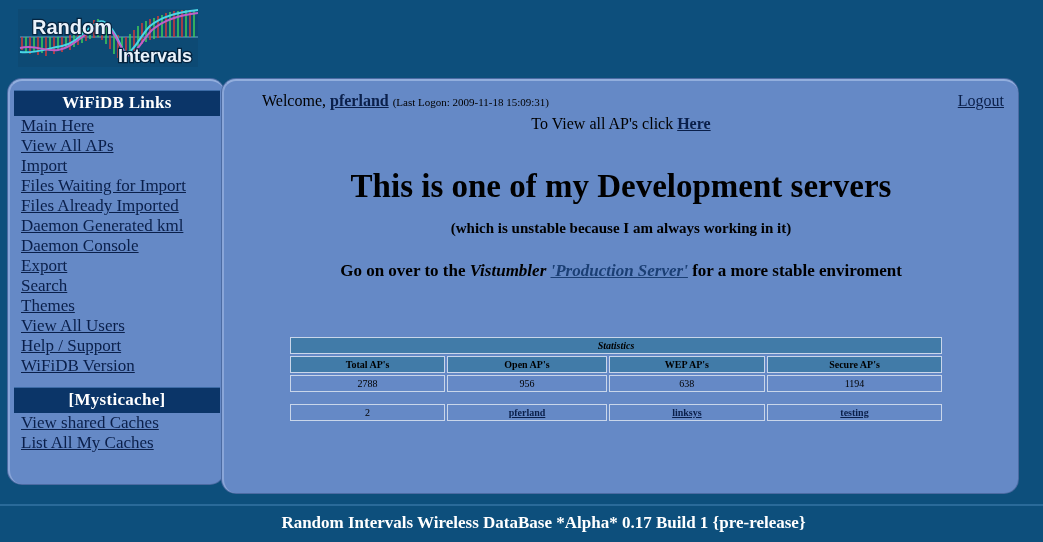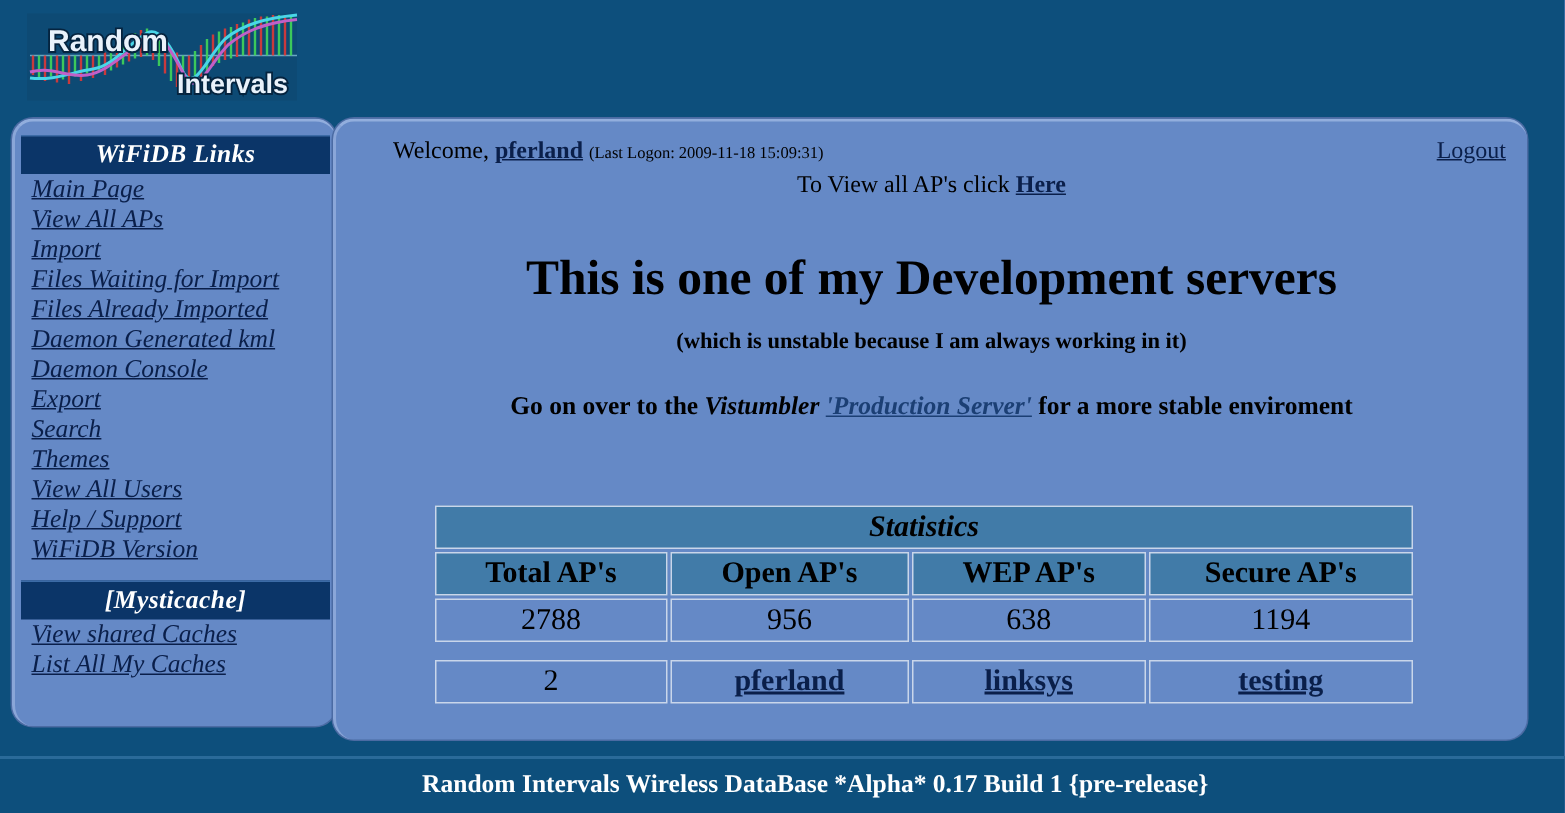--- a/index.html
+++ b/index.html
@@ -39,21 +39,20 @@
     box-shadow: 0 0 0 1px #4b6ba3;
     border-top: 2px solid #92aedd;
     border-left: 2px solid #8aa6d8;
     box-sizing: border-box;
   }
   #sidebar {
     left: 8px;
     top: 79px;
     width: 216px;
     height: 405px;
-    font-style: italic;
   }
   #main {
     left: 222px;
     top: 79px;
     width: 796px;
     height: 414px;
   }
 
   
   .sb-head {
@@ -172,21 +171,21 @@
   }
   table.stats {
     border-collapse: separate;
     border-spacing: 2px;
     width: 100%;
     background: transparent;
   }
   table.stats td {
     border: 1px solid #c9d6ea;
     text-align: center;
-    font-size: 20px;
+    font-size: 10px;
     padding: 2px 4px;
   }
   td.title {
     background: #417ba8;
     font-style: italic;
     font-weight: bold;
     font-size: 16px;
     padding: 4px;
   }
   td.hdr {
@@ -297,21 +296,21 @@
       </g>
       <text x="22" y="30" font-family="'Liberation Sans',sans-serif" font-size="20" font-weight="bold" fill="#e9f2fb" stroke="#05243f" stroke-width="2.5" paint-order="stroke">Random</text>
       <text x="108" y="58" font-family="'Liberation Sans',sans-serif" font-size="18" font-weight="bold" fill="#e9f2fb" stroke="#05243f" stroke-width="2.5" paint-order="stroke">Intervals</text>
     </svg>
   </div>
 
   <div id="sidebar" class="panel">
 
     <div class="sb-head first">WiFiDB Links</div>
 
-    <a class="sb-link">Main Page</a>
+    <a class="sb-link">Main Here</a>
     <a class="sb-link">View All APs</a>
     <a class="sb-link">Import</a>
     <a class="sb-link">Files Waiting for Import</a>
     <a class="sb-link">Files Already Imported</a>
     <a class="sb-link">Daemon Generated kml</a>
     <a class="sb-link">Daemon Console</a>
     <a class="sb-link">Export</a>
     <a class="sb-link">Search</a>
     <a class="sb-link">Themes</a>
     <a class="sb-link">View All Users</a>

